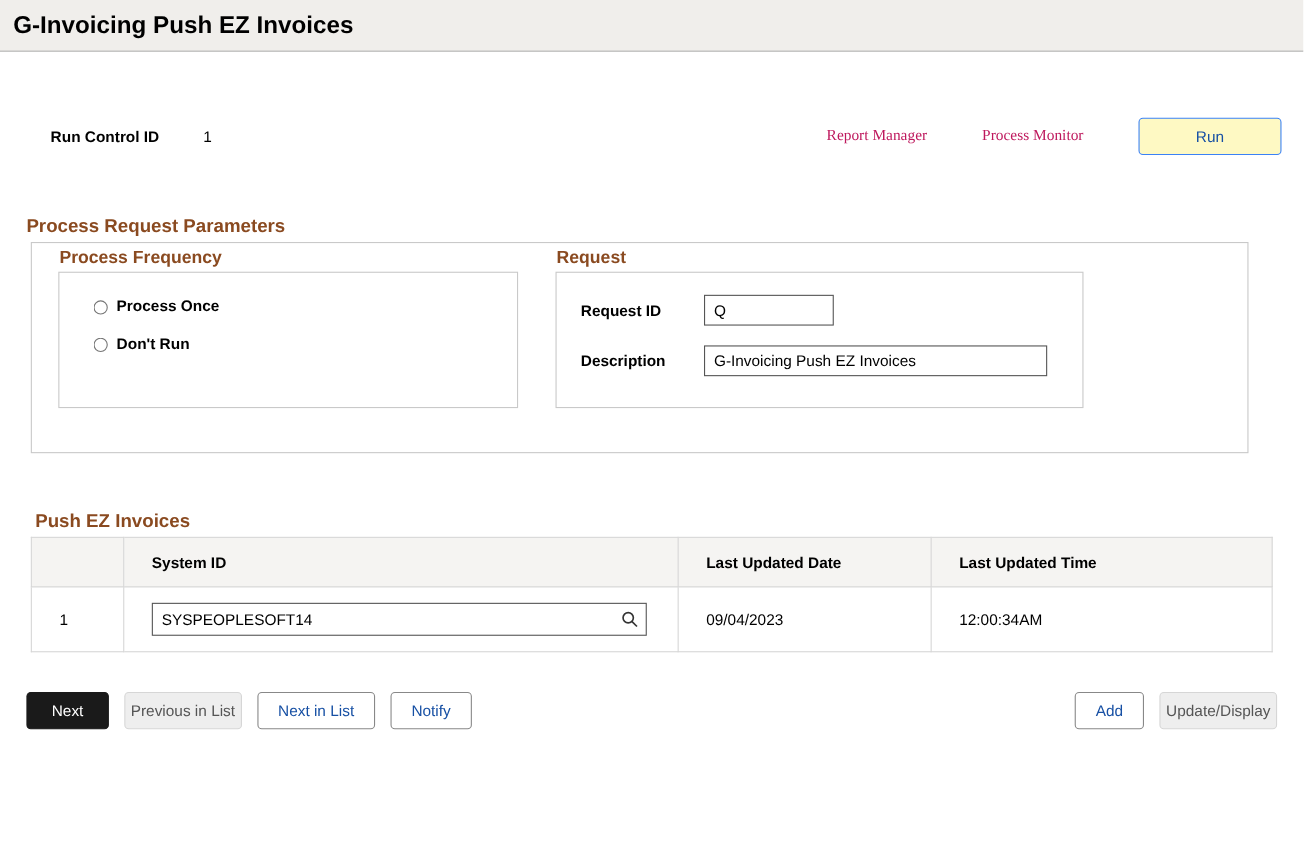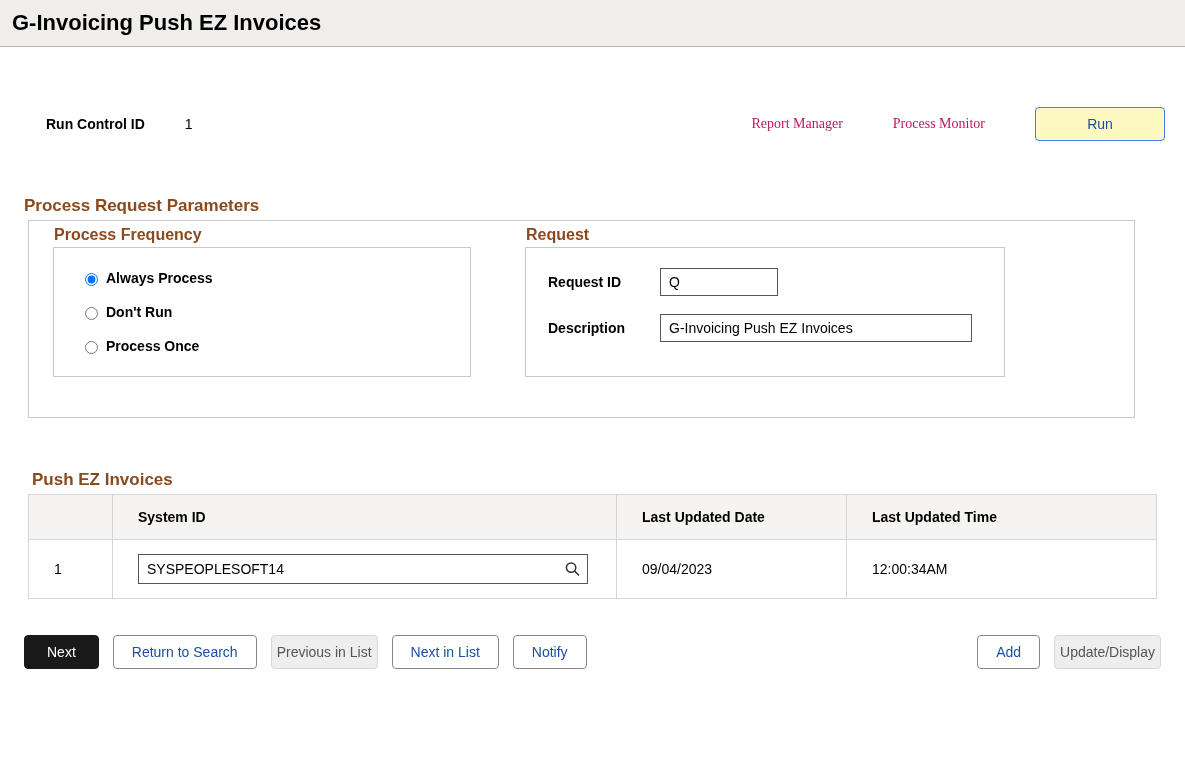--- a/index.html
+++ b/index.html
@@ -61,21 +61,21 @@
     font-size: 17px;
     font-weight: bold;
     margin-bottom: 4px;
     margin-left: 4px;
   }
   .params-box {
     border: 1px solid #c9c9c9;
     padding: 26px 24px 40px 24px;
     margin: 0 30px 0 8px;
     display: flex;
-    gap: 54px;
+    gap: 34px;
   }
   .fieldset {
     position: relative;
     border: 1px solid #c9c9c9;
   }
   .fieldset .legend {
     position: absolute;
     top: -22px;
     left: -2px;
     color: #8a4a20;
@@ -186,30 +186,26 @@
     <a class="link">Process Monitor</a>
     <button class="btn primary-link">Run</button>
   </div>
 
   <div class="section-title">Process Request Parameters</div>
   <div class="params-box">
 
     <div class="fieldset freq-box">
       <div class="legend">Process Frequency</div>
       <div class="radio-row">
-        <input type="radio" name="freq" id="freq-always" checked="" style="">
-        <label for="freq-always">Always Process</label>
+        <input type="radio" name="freq" id="freq-once" style="">
+        <label for="freq-once">Process Once</label>
       </div>
       <div class="radio-row">
         <input type="radio" name="freq" id="freq-dont" style="">
         <label for="freq-dont">Don't Run</label>
-      </div>
-      <div class="radio-row">
-        <input type="radio" name="freq" id="freq-once" style="">
-        <label for="freq-once">Process Once</label>
       </div>
     </div>
 
     <div class="fieldset request-box">
       <div class="legend">Request</div>
       <div class="form-row">
         <span class="flabel">Request ID</span>
         <input type="text" style="width: 118px;" value="Q">
       </div>
       <div class="form-row">
@@ -247,21 +243,20 @@
           </td>
           <td>09/04/2023</td>
           <td>12:00:34AM</td>
         </tr>
       </tbody>
     </table>
   </div>
 
   <div class="footer-bar">
     <button class="btn-dark">Next</button>
-    <button class="btn-outline">Return to Search</button>
     <button class="btn-disabled">Previous in List</button>
     <button class="btn-outline">Next in List</button>
     <button class="btn-outline">Notify</button>
     <span class="spacer"></span>
     <button class="btn-outline">Add</button>
     <button class="btn-disabled">Update/Display</button>
   </div>
 
 </div>
 

